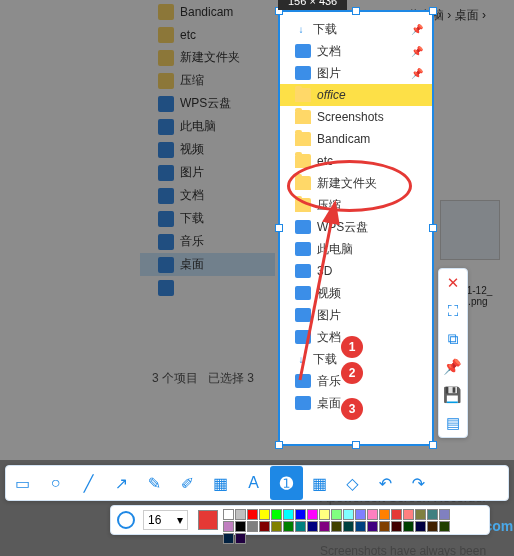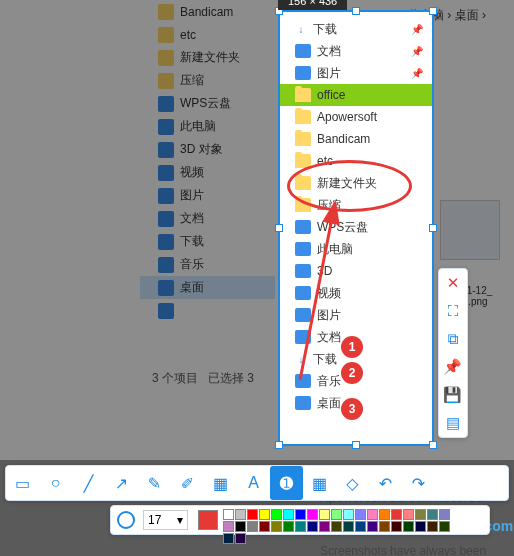--- a/index.html
+++ b/index.html
@@ -25,21 +25,21 @@
 .handle { position: absolute; width: 8px; height: 8px; background: #fff; border: 1px solid #1e88e5; }
 .h-tl { left: -5px; top: -5px; } .h-tr { right: -5px; top: -5px; }
 .h-bl { left: -5px; bottom: -5px; } .h-br { right: -5px; bottom: -5px; }
 .h-tm { left: 50%; top: -5px; margin-left: -4px; } .h-bm { left: 50%; bottom: -5px; margin-left: -4px; }
 .h-ml { left: -5px; top: 50%; margin-top: -4px; } .h-mr { right: -5px; top: 50%; margin-top: -4px; }
 
 .dim-badge { position: absolute; left: 278px; top: -8px; background: #2b2b2b; color: #fff; font-size: 11px; padding: 3px 10px; z-index: 11; }
 
 .cap-list { padding-top: 6px; }
 .cap-item { display: flex; align-items: center; height: 22px; padding-left: 15px; font-size: 12px; color: #333; }
-.cap-item.sel { background: #84cc16; }
+.cap-item.sel { background: #fde047; font-style: italic; }
 .cap-folder { width: 16px; height: 14px; background: #ffd868; border-radius: 2px 2px 0 0; margin-right: 6px; position: relative; }
 .cap-folder::before { content: ""; position: absolute; left: 0; top: -2px; width: 7px; height: 3px; background: #ffd868; border-radius: 2px 2px 0 0; }
 .cap-dev { width: 16px; height: 14px; background: #3b8ee8; margin-right: 6px; border-radius: 2px; }
 .cap-arrow { width: 12px; height: 12px; margin-right: 6px; display: flex; align-items: center; justify-content: center; color: #1e88e5; font-size: 10px; }
 .cap-pin { position: absolute; right: 8px; color: #888; font-size: 10px; }
 
 .ellipse { position: absolute; left: 287px; top: 160px; width: 125px; height: 52px; border: 3px solid #e53935; border-radius: 50%; z-index: 12; pointer-events: none; }
 .arrow-red { position: absolute; left: 290px; top: 195px; z-index: 12; pointer-events: none; }
 
 .marker { position: absolute; width: 22px; height: 22px; background: #e53935; color: #fff; border-radius: 50%; display: flex; align-items: center; justify-content: center; font-size: 12px; font-weight: bold; z-index: 13; }
@@ -81,24 +81,20 @@
         <div class="bg-folder-ico"></div>
         <span>压缩</span>
       </div>
       <div class="bg-side-item">
         <div class="bg-device-ico"></div>
         <span>WPS云盘</span>
       </div>
       <div class="bg-side-item">
         <div class="bg-device-ico"></div>
         <span>此电脑</span>
-      </div>
-      <div class="bg-side-item">
-        <div class="bg-device-ico"></div>
-        <span>3D 对象</span>
       </div>
       <div class="bg-side-item">
         <div class="bg-device-ico"></div>
         <span>视频</span>
       </div>
       <div class="bg-side-item">
         <div class="bg-device-ico"></div>
         <span>图片</span>
       </div>
       <div class="bg-side-item">
@@ -162,21 +158,21 @@
         <div class="cap-dev"></div>
         <span>图片</span>
         <span class="cap-pin">📌</span>
       </div>
       <div class="cap-item sel">
         <div class="cap-folder"></div>
         <span>office</span>
       </div>
       <div class="cap-item">
         <div class="cap-folder"></div>
-        <span>Apowersoft</span>
+        <span>Screenshots</span>
       </div>
       <div class="cap-item">
         <div class="cap-folder"></div>
         <span>Bandicam</span>
       </div>
       <div class="cap-item">
         <div class="cap-folder"></div>
         <span>etc</span>
       </div>
       <div class="cap-item">
@@ -262,21 +258,21 @@
     <div class="tb-btn active">➊</div>
     <div class="tb-btn">▦</div>
     <div class="tb-btn">◇</div>
     <div class="tb-btn">↶</div>
     <div class="tb-btn">↷</div>
   </div>
 
 <div class="sub-toolbar">
   <div class="circ-btn"></div>
   <div class="size-sel">
-    <span>17</span>
+    <span>16</span>
     <span>▾</span>
   </div>
   <div class="active-color"></div>
   <div class="palette" id="palette">
       <div class="swatch" style="background: rgb(255, 255, 255);"></div>
       <div class="swatch" style="background: rgb(192, 192, 192);"></div>
       <div class="swatch" style="background: rgb(255, 0, 0);"></div>
       <div class="swatch" style="background: rgb(255, 255, 0);"></div>
       <div class="swatch" style="background: rgb(0, 255, 0);"></div>
       <div class="swatch" style="background: rgb(0, 255, 255);"></div>

